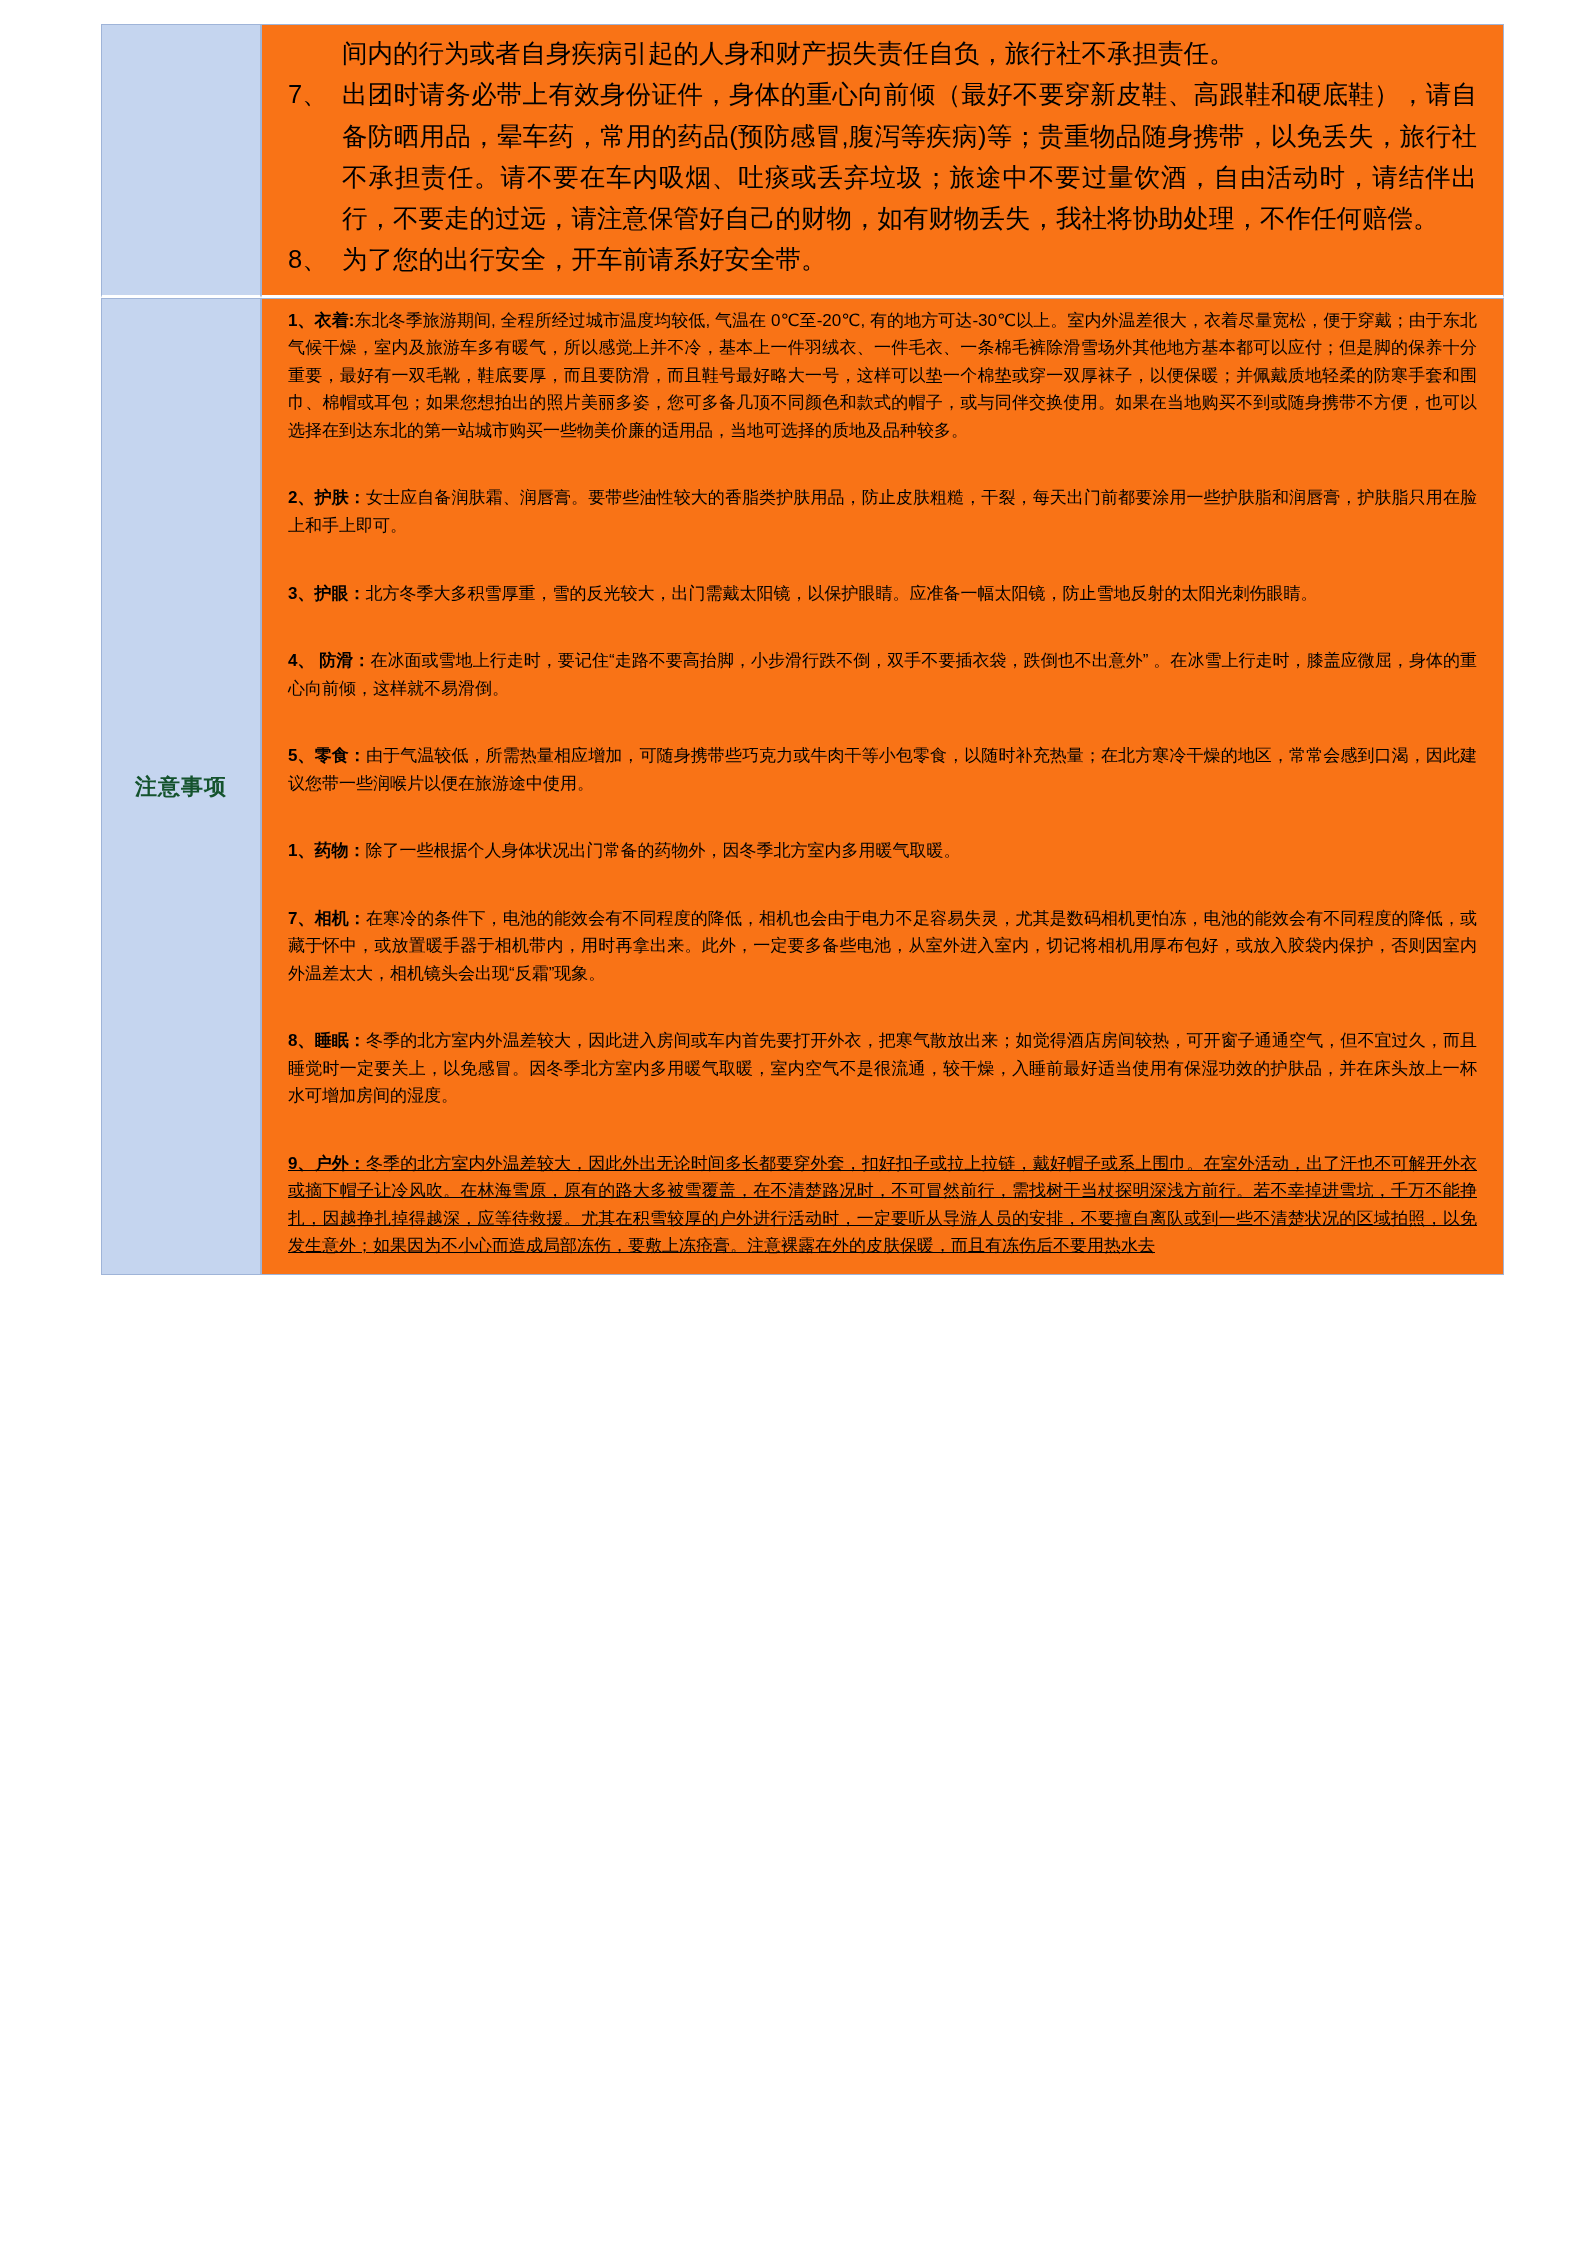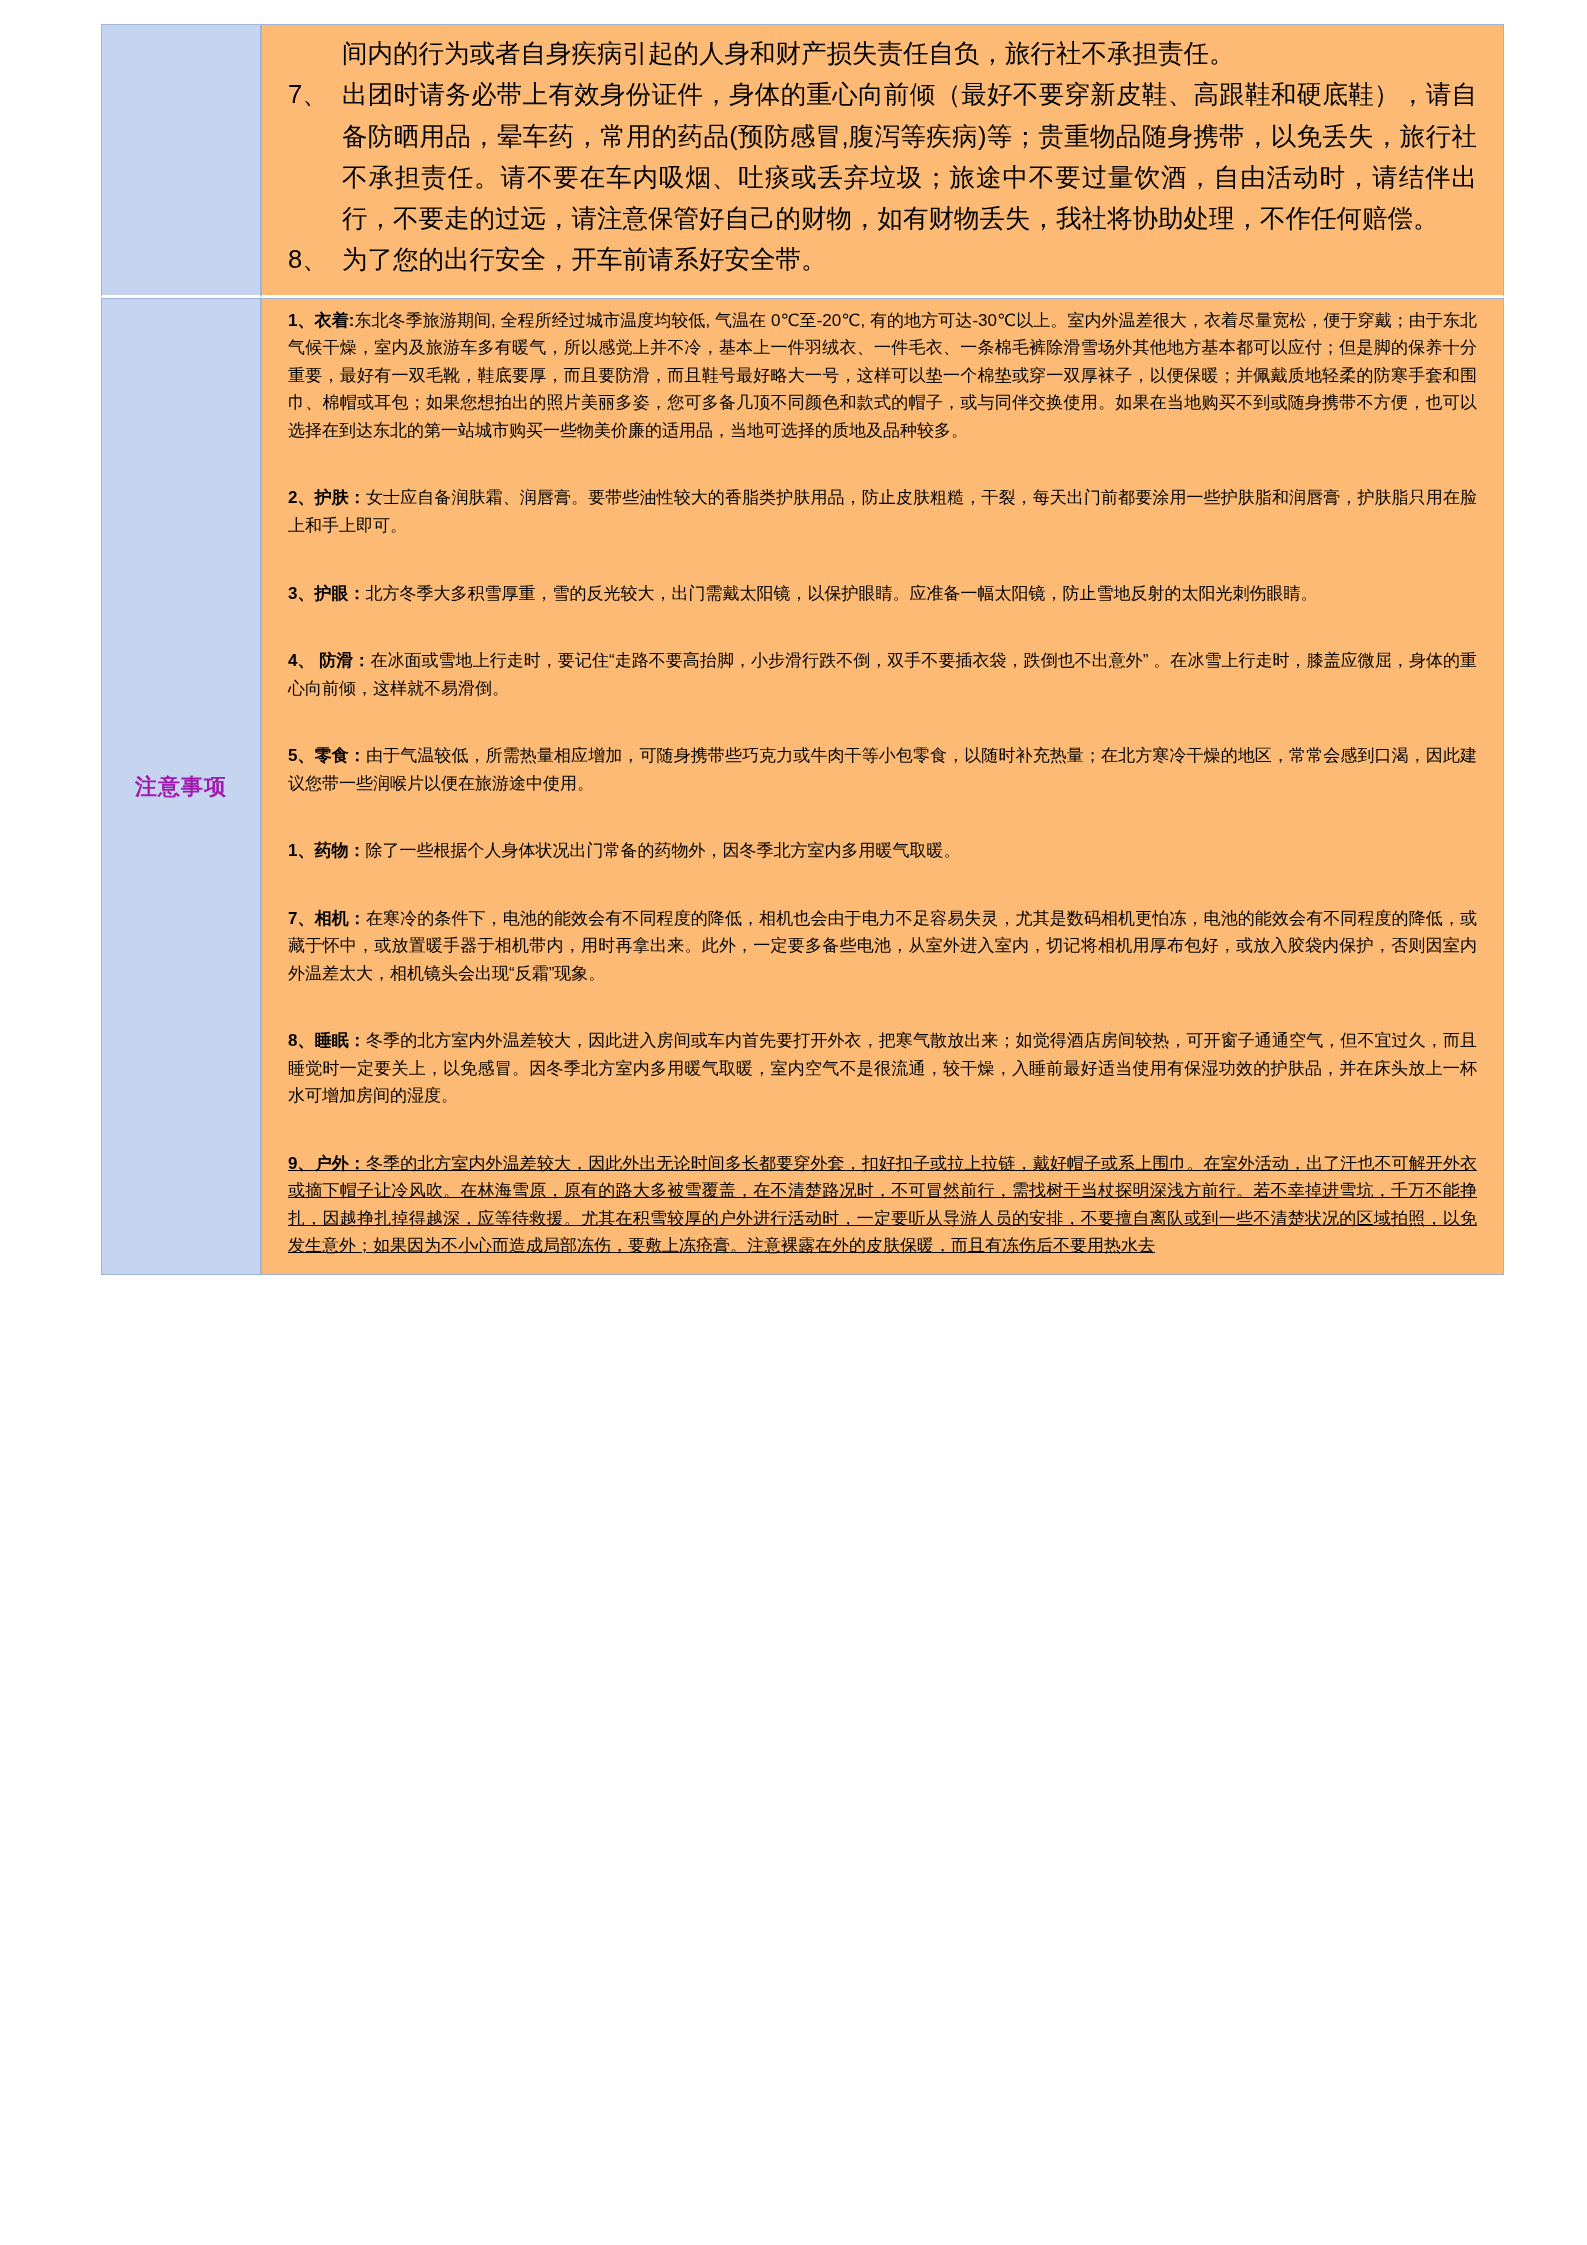--- a/index.html
+++ b/index.html
@@ -38,35 +38,35 @@
   td.label-cell {
     width: 158px;
     background: #c5d5ef;
     border: 1px solid #9fb4d8;
     padding: 0;
     vertical-align: middle;
     text-align: center;
   }
 
   td.body-cell {
-    background: #fdba74;
+    background: #f97316;
     border: 1px solid #9fb4d8;
     padding: 8px 26px 14px 26px;
     margin-top: 23px;
   }
 
   tr.row-top td.label-cell,
   tr.row-top td.body-cell {
     border-bottom: 3px solid #ffffff;
   }
 
   .label-text {
     font-size: 22px;
     font-weight: bold;
-    color: #a21caf;
+    color: #14532d;
     letter-spacing: 1px;
     line-height: 1.6;
   }
 
   
   .notice-list {
     margin: 0;
     padding: 0;
     list-style: none;
   }

